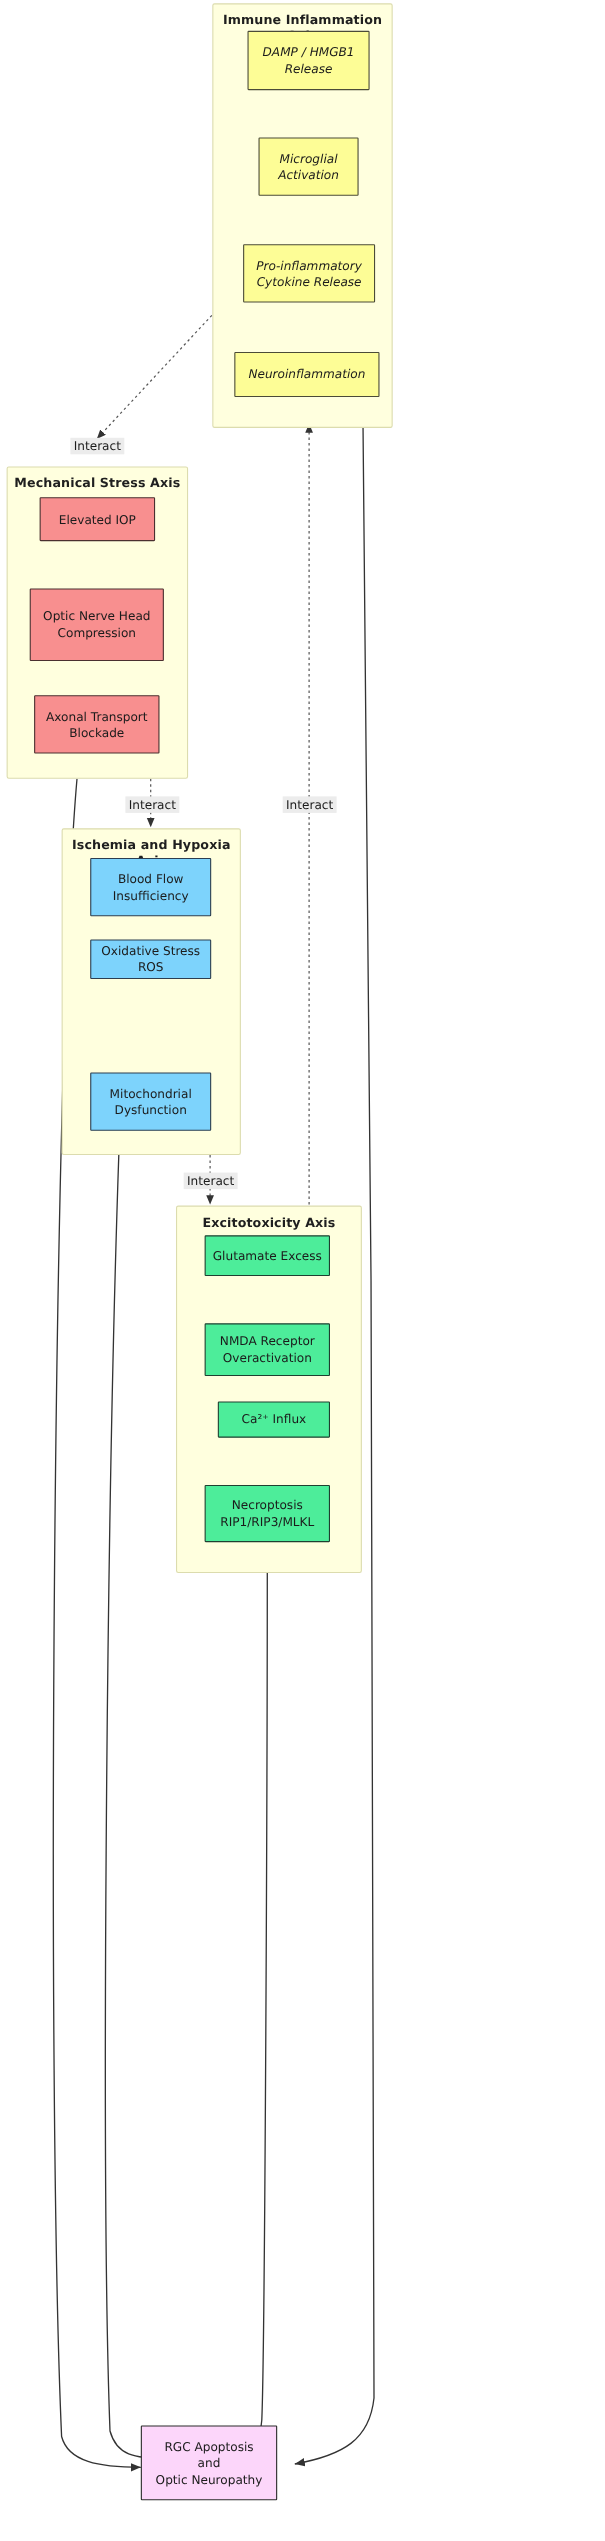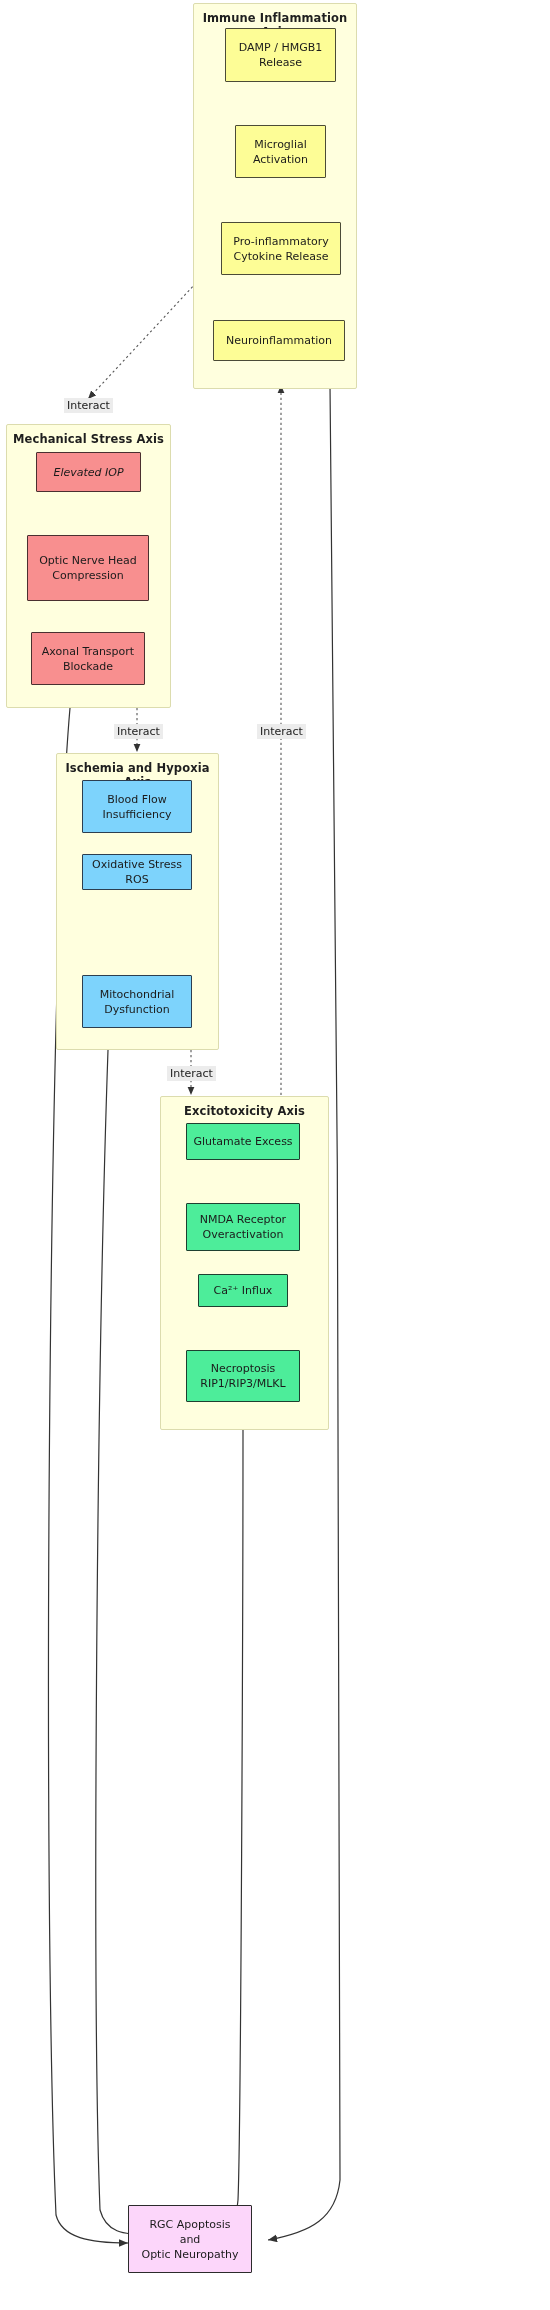--- a/index.html
+++ b/index.html
@@ -28,21 +28,21 @@
 
   
   .node{
     position:absolute;box-sizing:border-box;
     display:flex;align-items:center;justify-content:center;
     text-align:center;
     font-size:11px;line-height:15px;color:#1b1b1b;
     border-radius:1px;
     padding:2px 4px;
   }
-  .n-yellow{background:#fdfd96;border:1.6px solid #4b4b37;}
+  .n-yellow{background:#fdfd96;border:1.6px solid #4b4b37;font-style:italic;}
   .n-red   {background:#f88f8f;border:1.6px solid #4a3030;}
   .n-blue  {background:#7dd3fc;border:1.6px solid #2c3e50;}
   .n-green {background:#4ded9a;border:1.6px solid #1e4030;}
   .n-pink  {background:#fcd6fa;border:1.6px solid #2b2b2b;}
   .node span{display:block;width:100%;white-space:pre-line;}
 
   
   .elabel{
     position:absolute;
     background:#ececec;
@@ -112,21 +112,21 @@
 Cytokine Release</span>
   </div>
   <div class="node n-yellow" style="left:213px;top:320px;width:132px;height:41px;">
     <span>Neuroinflammation</span>
   </div>
 
   <div class="axis" style="left:6px;top:424px;width:165px;height:284px;text-decoration:underline;">
     <div class="axis-title">Mechanical Stress Axis</div>
   </div>
 
-  <div class="node n-red" style="left:36px;top:452px;width:105px;height:40px;font-style:italic;">
+  <div class="node n-red" style="left:36px;top:452px;width:105px;height:40px;">
     <span>Elevated IOP</span>
   </div>
   <div class="node n-red" style="left:27px;top:535px;width:122px;height:66px;">
     <span>Optic Nerve Head
 Compression</span>
   </div>
   <div class="node n-red" style="left:31px;top:632px;width:114px;height:53px;">
     <span>Axonal Transport
 Blockade</span>
   </div>
@@ -152,21 +152,21 @@
     <div class="axis-title">Excitotoxicity Axis</div>
   </div>
 
   <div class="node n-green" style="left:186px;top:1123px;width:114px;height:37px;">
     <span>Glutamate Excess</span>
   </div>
   <div class="node n-green" style="left:186px;top:1203px;width:114px;height:48px;">
     <span>NMDA Receptor
 Overactivation</span>
   </div>
-  <div class="node n-green" style="left:198px;top:1274px;width:90px;height:33px;">
+  <div class="node n-green" style="left:198px;top:1274px;width:102px;height:33px;">
     <span>Ca²⁺ Influx</span>
   </div>
   <div class="node n-green" style="left:186px;top:1350px;width:114px;height:52px;">
     <span>Necroptosis
 RIP1/RIP3/MLKL</span>
   </div>
 
   <div class="node n-pink" style="left:128px;top:2205px;width:124px;height:68px;">
     <span>RGC Apoptosis
 and

